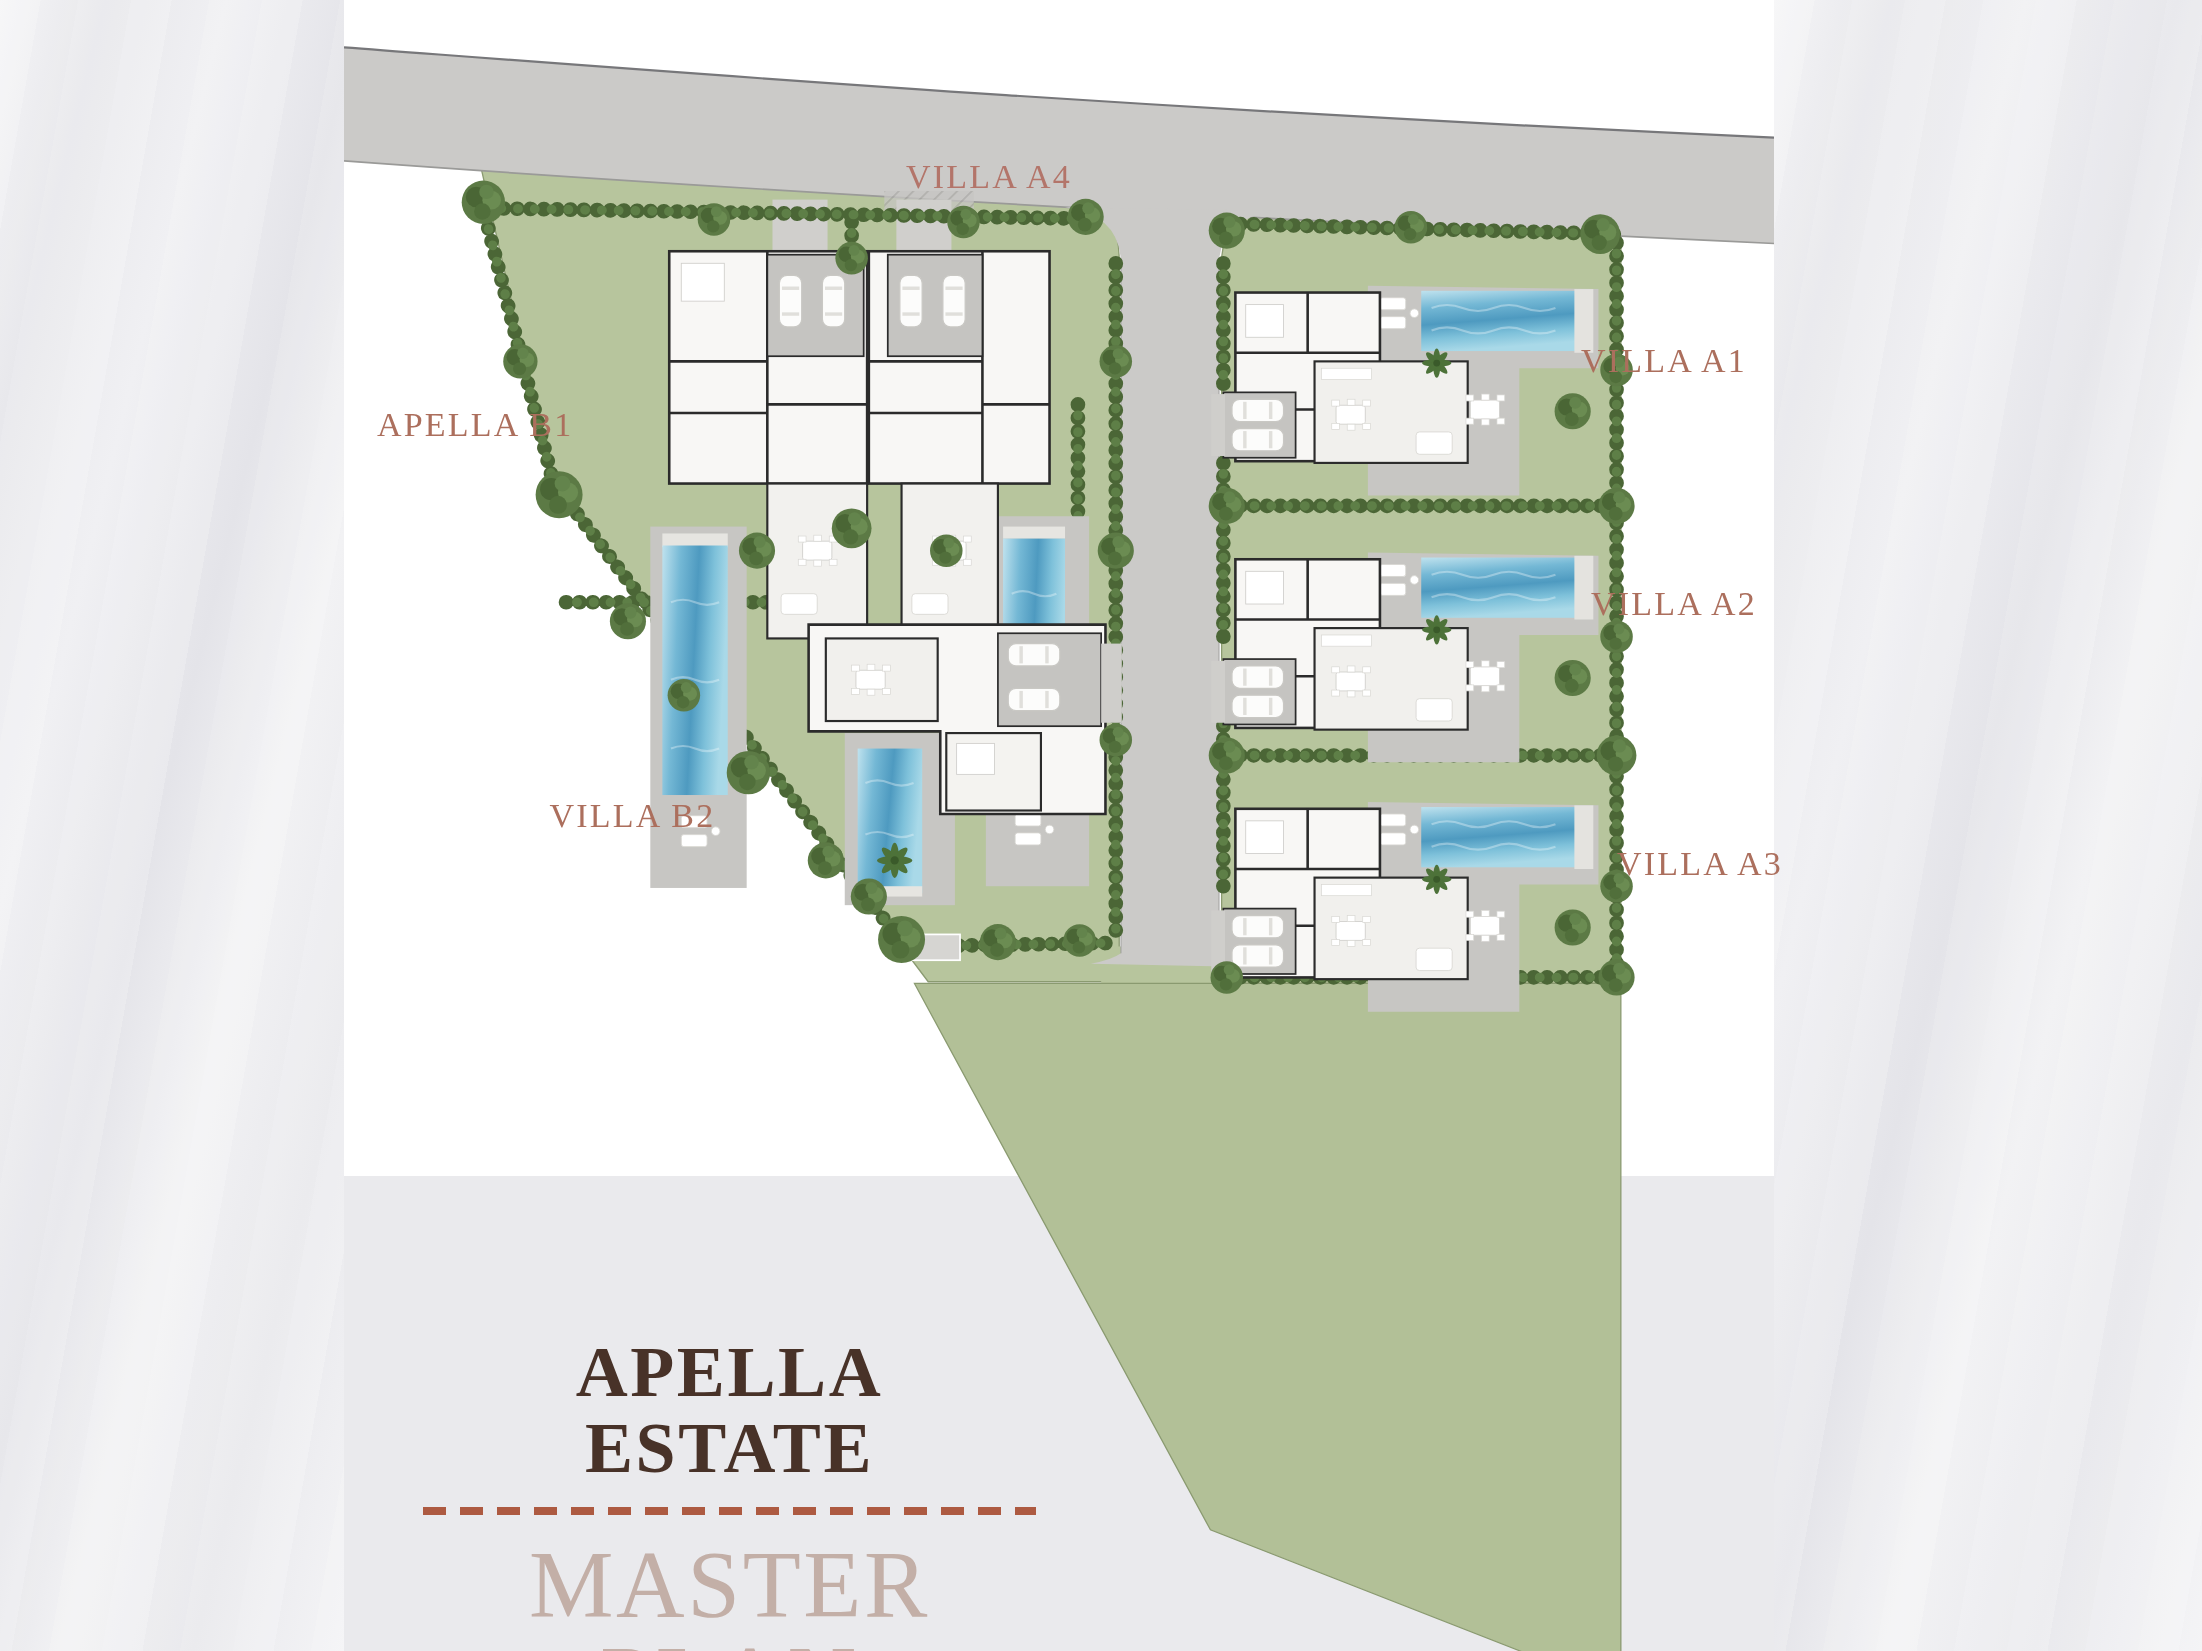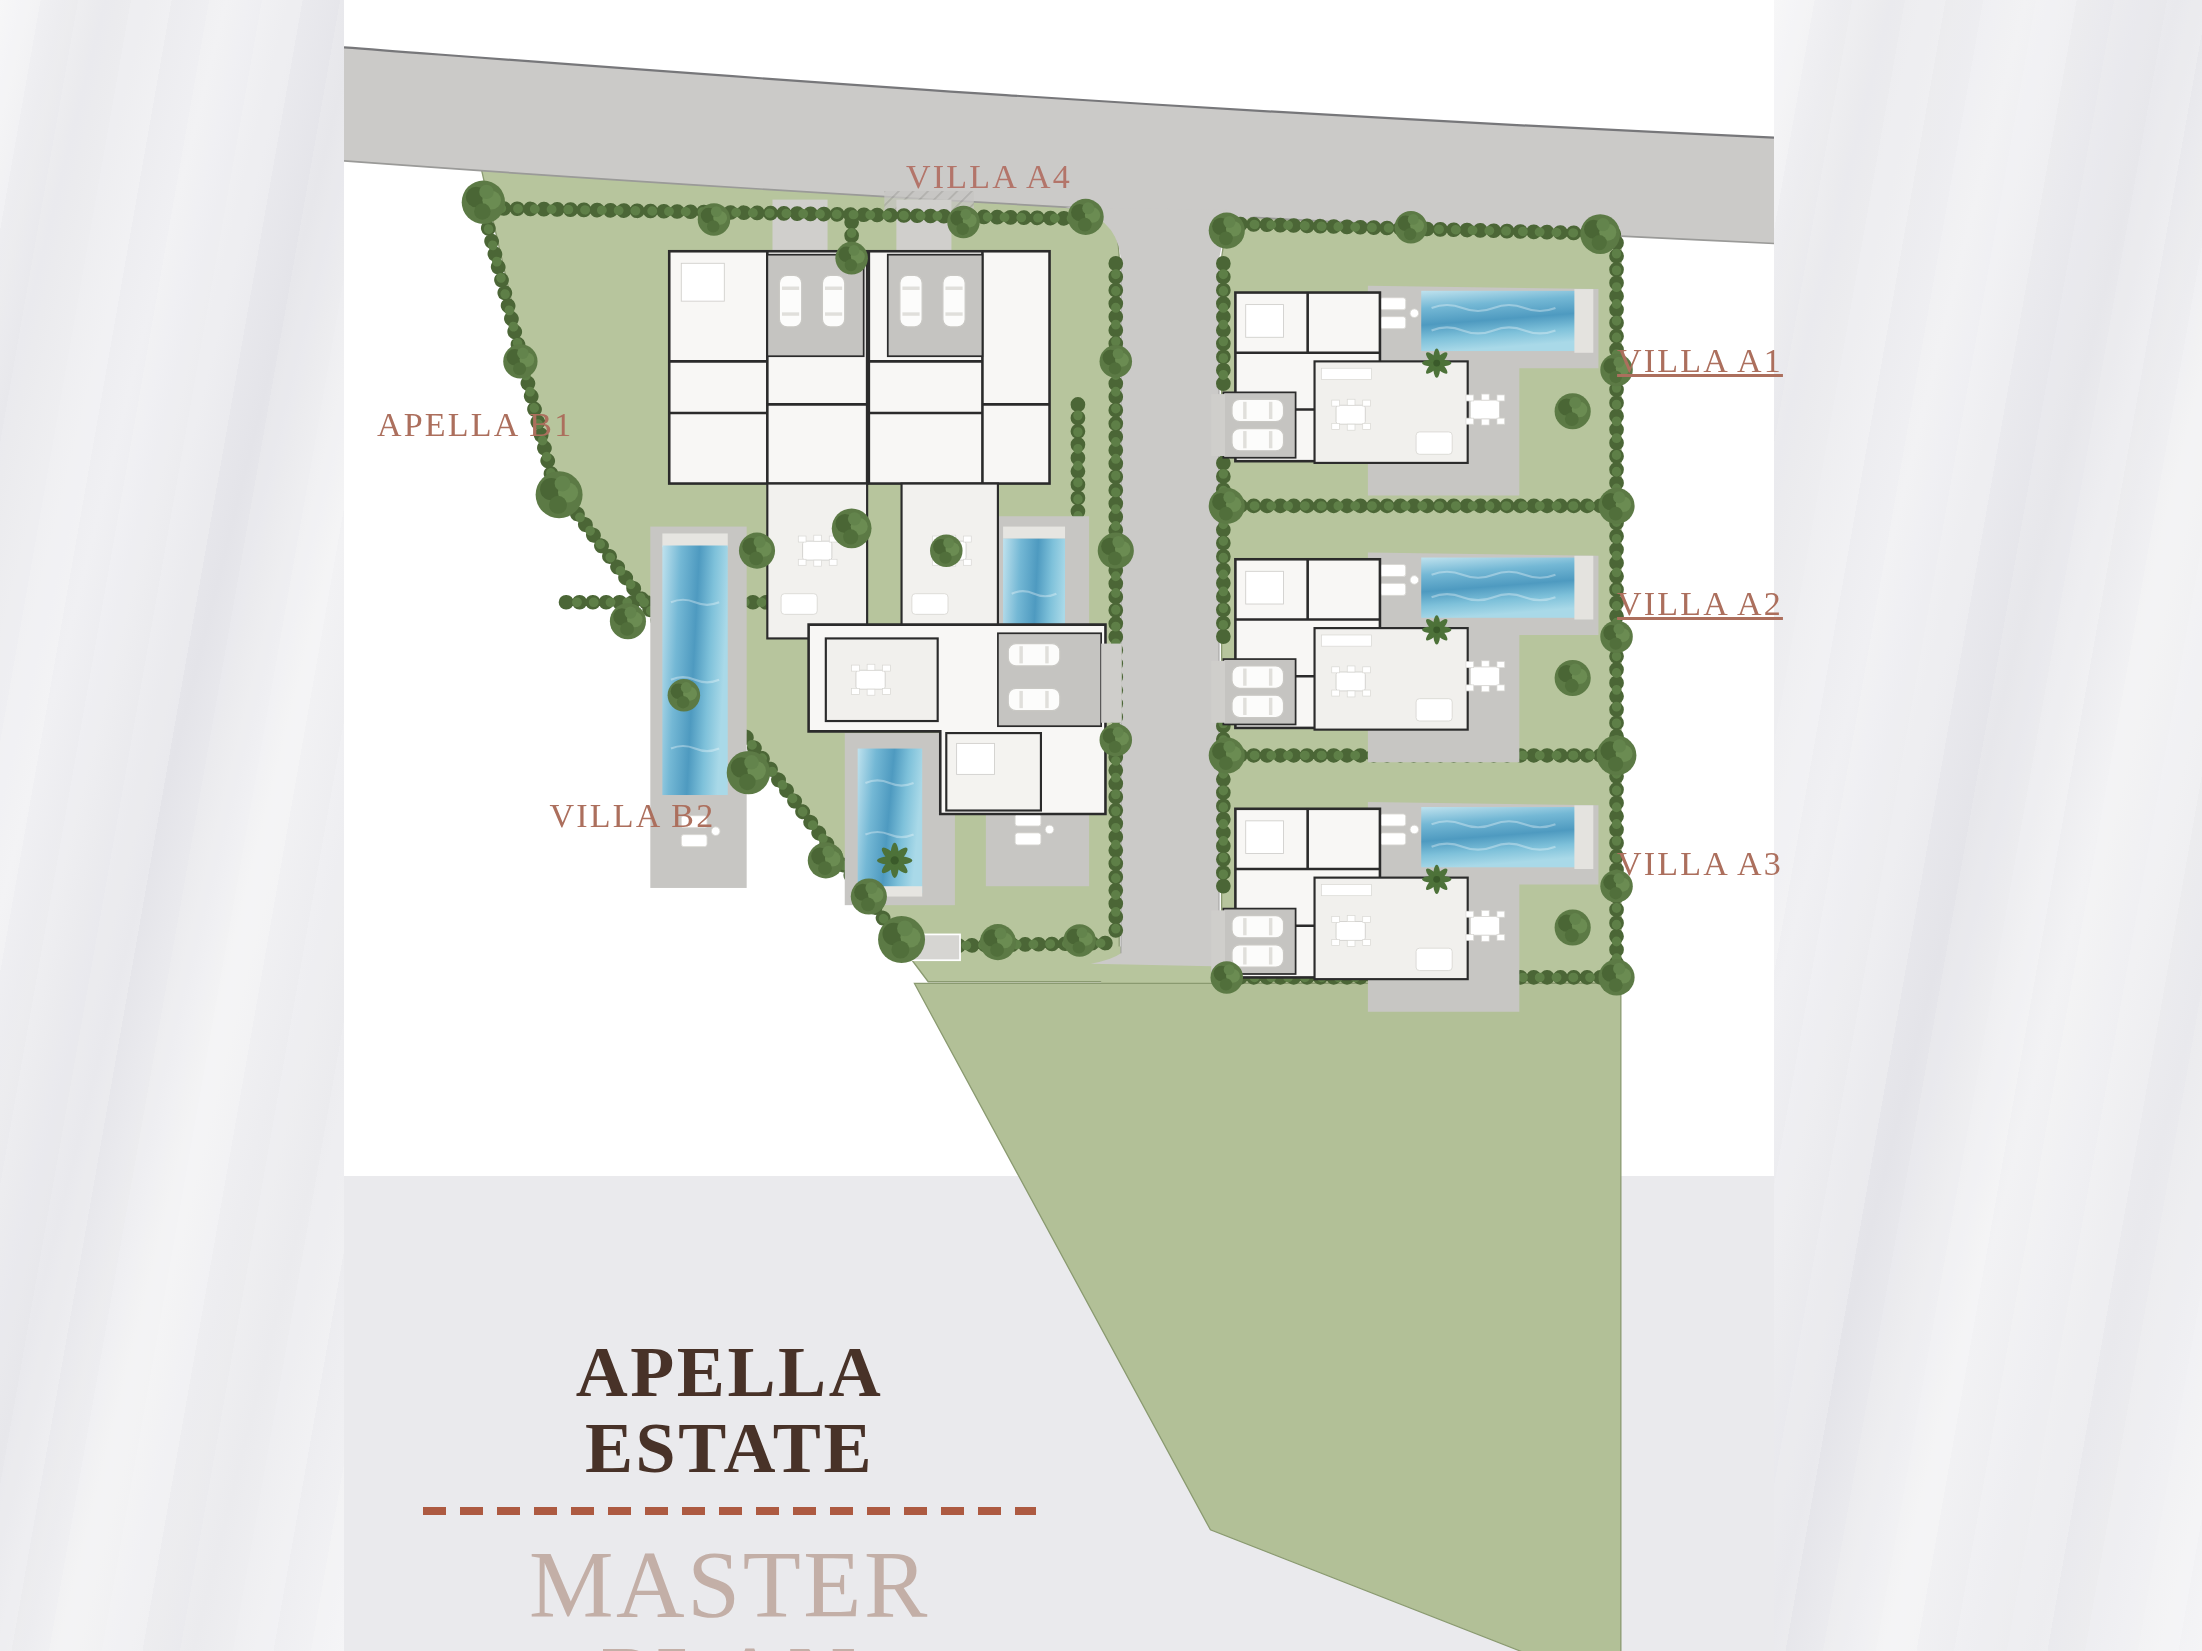--- a/index.html
+++ b/index.html
@@ -27,22 +27,22 @@
   }
   #site-svg{position:absolute;left:0;top:0;}
   .villa-label{
     position:absolute;text-align:center;
     color:#ac6f5d;font-size:34px;letter-spacing:2.2px;line-height:1.1;
     white-space:nowrap;
   }
   #label-a4{left:542px;top:158px;width:206px;color:#b3756a;}
   #label-b1{left:33px;top:406px;width:185px;}
   #label-b2{left:196px;top:797px;width:185px;}
-  #label-a1{left:1272px;top:342px;width:168px;text-decoration:underline;}
-  #label-a2{left:1272px;top:585px;width:168px;text-decoration:underline;}
+  #label-a1{left:1236px;top:342px;width:168px;}
+  #label-a2{left:1246px;top:585px;width:168px;}
   #label-a3{left:1272px;top:845px;width:168px;}
   #title-block{position:absolute;left:73px;top:1335px;width:625px;text-align:center;}
   #estate-title{
     margin:0;font-size:72px;font-weight:bold;color:#483228;
     letter-spacing:2.6px;word-spacing:26px;line-height:1.05;
   }
   #title-divider{
     margin:20.6px auto 0;width:613px;height:8.6px;
     background:repeating-linear-gradient(90deg,#ad5a41 0 23px,transparent 23px 37px);
   }

